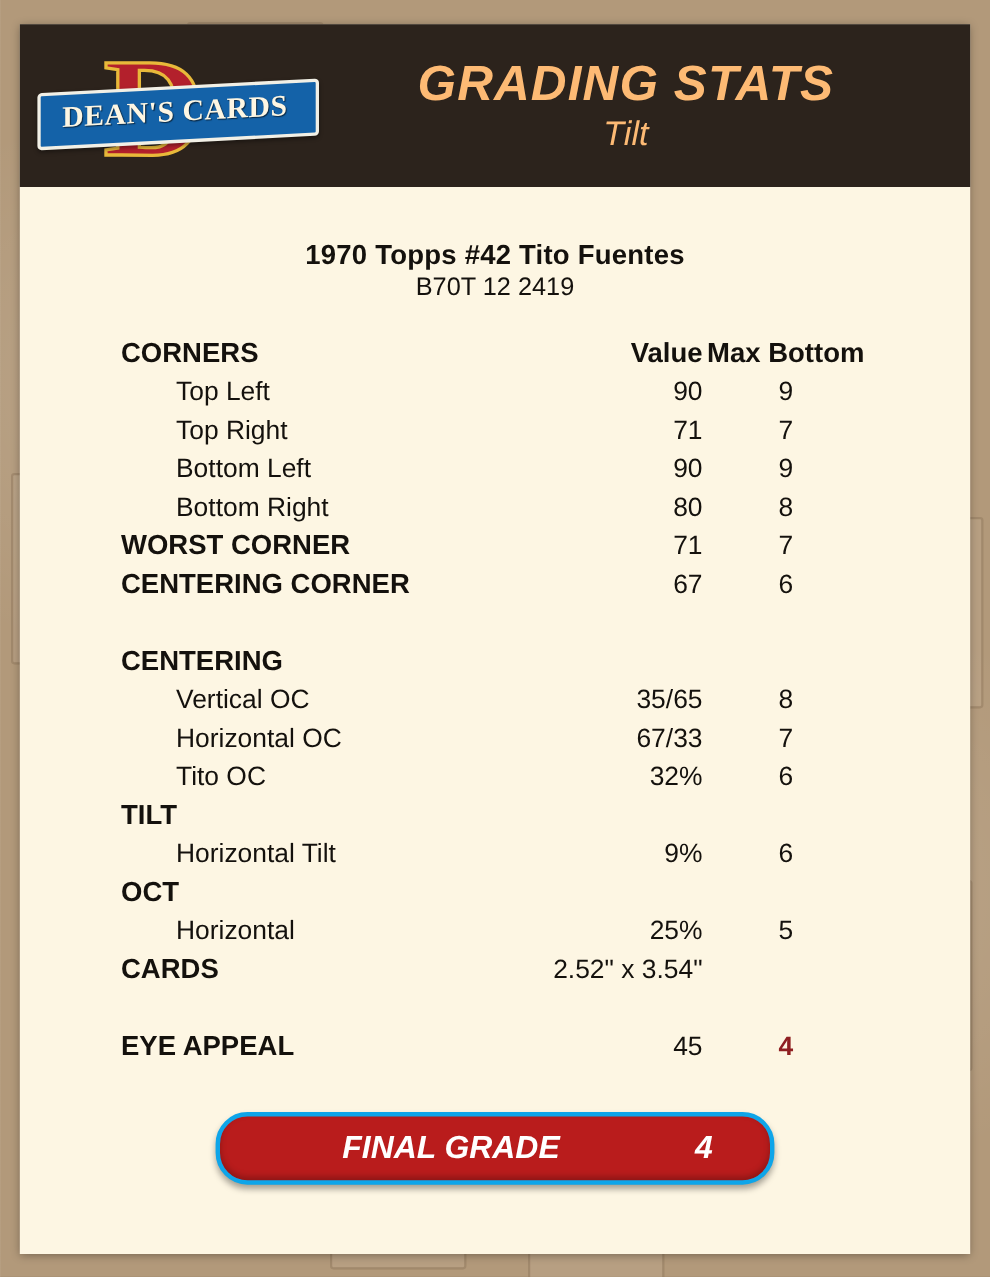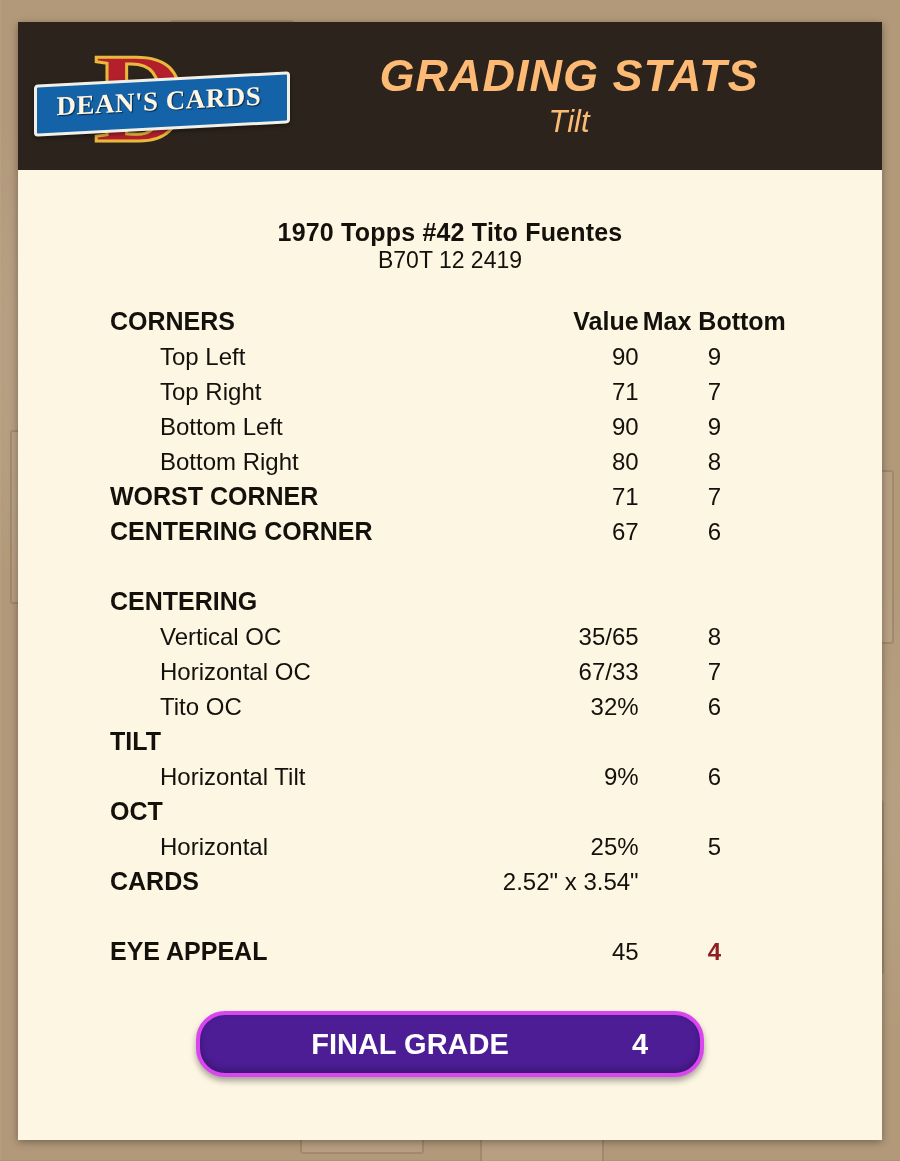--- a/index.html
+++ b/index.html
@@ -162,29 +162,30 @@
 
   
   .final-wrap {
     display: flex;
     justify-content: center;
     margin-top: 42px;
   }
   .final-bar {
     width: 500px;
     height: 58px;
-    background: #4c1d95;
-    border: 4px solid #d946ef;
+    background: #b91c1c;
+    border: 4px solid #0ea5e9;
     border-radius: 29px;
     box-shadow: 0 4px 6px rgba(0,0,0,0.35), inset 0 -3px 6px rgba(0,0,0,0.25);
     display: flex;
     align-items: center;
     color: #ffffff;
     font-weight: bold;
     font-size: 29px;
+    font-style: italic;
   }
   .final-label {
     flex: 1;
     text-align: center;
     padding-left: 40px;
   }
   .final-value {
     width: 120px;
     text-align: center;
   }

